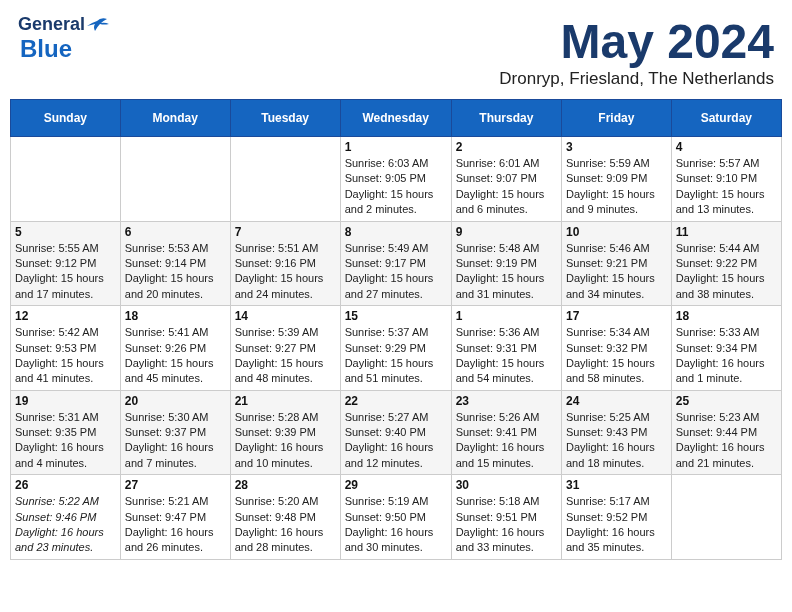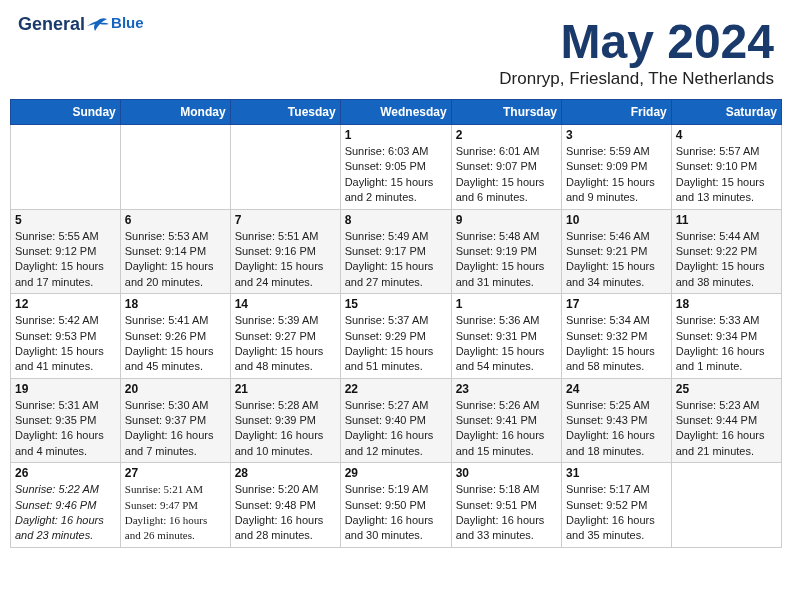--- a/index.html
+++ b/index.html
@@ -12,21 +12,21 @@
     }
     .header {
       display: flex;
       justify-content: space-between;
       align-items: flex-start;
       margin-bottom: 6px;
       padding: 4px 8px;
     }
     .logo {
       display: flex;
-      flex-direction: row;
+      flex-direction: column;
       align-items: flex-start;
     }
     .title-area {
       text-align: right;
     }
     .month-title {
       font-size: 48px;
       font-weight: bold;
       color: #1a3a6b;
     }
@@ -38,22 +38,22 @@
     .calendar-table {
       width: 100%;
       border-collapse: collapse;
       border: 1px solid #ccc;
     }
     .calendar-table th {
       background: #1565c0;
       color: #fff;
       font-size: 12px;
       font-weight: bold;
-      padding: 5px 4px;
-      text-align: right;
+      padding: 11px 4px;
+      text-align: center;
       border: 1px solid #1a4a9a;
     }
     .calendar-table td {
       vertical-align: top;
       border: 1px solid #ccc;
       padding: 3px 4px;
       width: 113px;
       min-height: 80px;
       font-size: 10px;
       color: #222;
@@ -80,21 +80,21 @@
 <body>
 
 <div class="header">
   <div class="logo">
     <div style="display:flex;align-items:center;gap:2px;">
       <span style="font-size:18px;font-weight:bold;color:#1a3a6b;">General</span>
       <svg width="22" height="16" viewBox="0 0 22 16">
         <path d="M10,4 Q14,0 20,2 Q16,4 14,6 Q18,5 22,7 Q17,8 13,7 Q10,10 8,14 Q6,10 8,7 Q4,8 0,9 Q4,6 10,4Z" fill="#1565c0"></path>
       </svg>
     </div>
-    <span style="font-size:15px;font-weight:bold;color:#1565c0;margin-left:2px;">Blue</span>
+    <span style="font-size:24px;font-weight:bold;color:#1565c0;margin-left:2px;">Blue</span>
   </div>
   <div class="title-area">
     <div class="month-title">May 2024</div>
     <div class="subtitle">Dronryp, Friesland, The Netherlands</div>
   </div>
 </div>
 
 <table class="calendar-table">
   <thead>
     <tr id="weekday-header">
@@ -297,21 +297,21 @@
       <tr>
         <td>
           <span class="day-number">26</span>
           <div class="day-info" style="white-space: pre-line; font-style: italic;">Sunrise: 5:22 AM
 Sunset: 9:46 PM
 Daylight: 16 hours
 and 23 minutes.</div>
         </td>
         <td>
           <span class="day-number">27</span>
-          <div class="day-info" style="white-space: pre-line; font-family: Liberation Serif, serif;">Sunrise: 5:21 AM
+          <div class="day-info" style="white-space: pre-line;">Sunrise: 5:21 AM
 Sunset: 9:47 PM
 Daylight: 16 hours
 and 26 minutes.</div>
         </td>
         <td>
           <span class="day-number">28</span>
           <div class="day-info" style="white-space: pre-line;">Sunrise: 5:20 AM
 Sunset: 9:48 PM
 Daylight: 16 hours
 and 28 minutes.</div>

